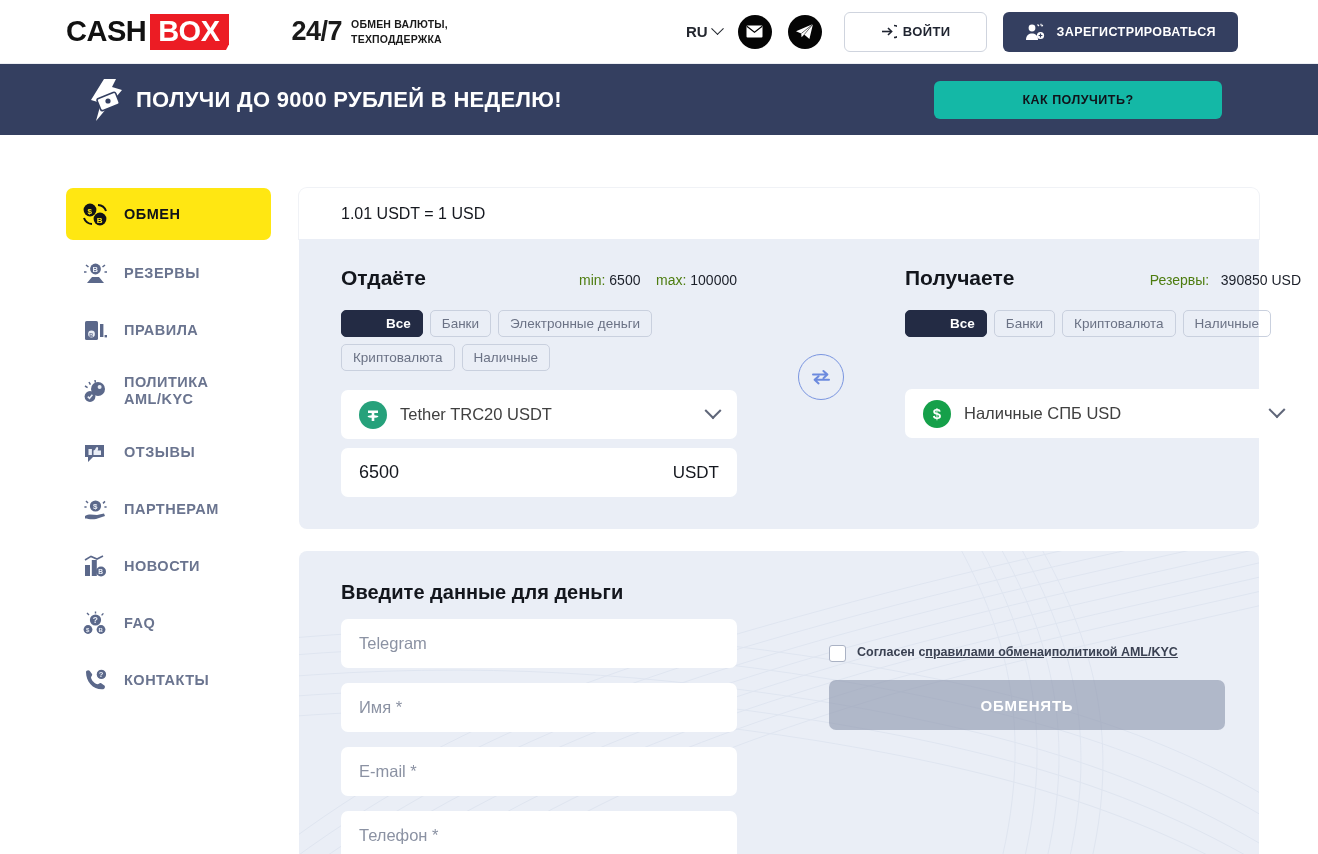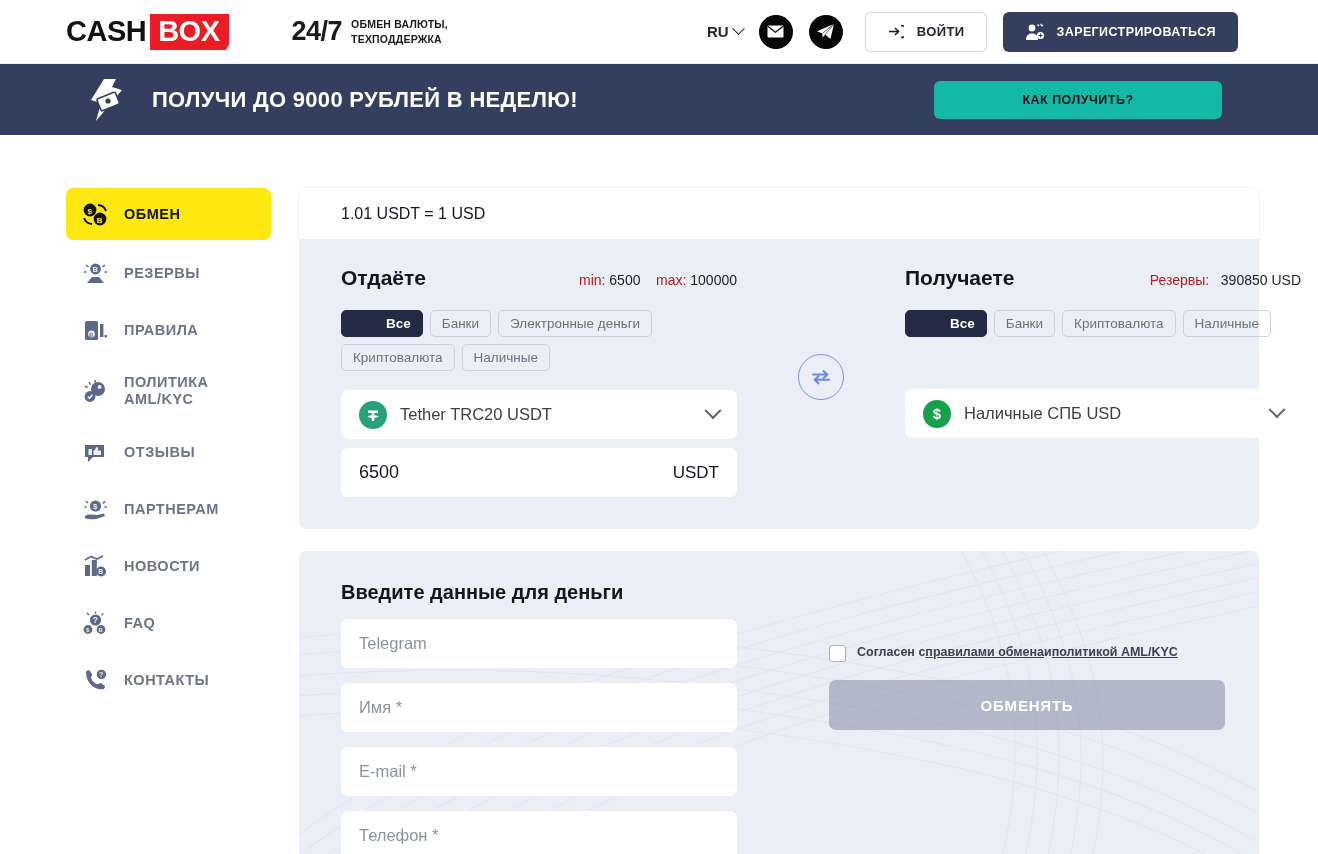--- a/index.html
+++ b/index.html
@@ -45,40 +45,40 @@
   .lang {
     display: flex; align-items: center; gap: 5px;
     font-size: 15px; font-weight: 600; color: #23272f; cursor: pointer;
   }
   .chev { width: 9px; height: 9px; border-right: 1.8px solid #23272f; border-bottom: 1.8px solid #23272f; transform: rotate(45deg) translate(-2px,-2px); }
   .social {
     width: 34px; height: 34px; border-radius: 50%; background: #050505;
     display: flex; align-items: center; justify-content: center; cursor: pointer;
   }
   .btn-login {
-    display: flex; align-items: center; gap: 13px;
-    height: 40px; padding: 0 22px; border: 1px solid #cfd4de; border-radius: 6px;
+    display: flex; align-items: center; gap: 6px;
+    height: 40px; padding: 0 36px; border: 1px solid #cfd4de; border-radius: 6px;
     background: #fff; font-size: 13px; font-weight: 700; color: #1f2430;
     letter-spacing: 0.4px; cursor: pointer; margin-left: 6px;
   }
   .btn-register {
     display: flex; align-items: center; gap: 11px;
     height: 40px; padding: 0 22px; border: none; border-radius: 6px;
     background: #343f60; font-size: 12.5px; font-weight: 700; color: #ffffff;
     letter-spacing: 0.4px; cursor: pointer;
   }
 
   
   .banner {
     height: 71px; background: #343f60;
     display: flex; align-items: center; padding: 0 96px 0 80px;
   }
   .banner .bicon { width: 56px; display:flex; align-items:center; justify-content:center; }
   .banner .btext {
-    margin-left: 16px; color: #ffffff; font-size: 22px; font-weight: 800;
+    color: #ffffff; font-size: 22px; font-weight: 800;
     letter-spacing: 0.3px; text-transform: uppercase;
   }
   .banner .bbtn {
     margin-left: auto; background: #14b8a6; border: none; border-radius: 6px;
     height: 38px; width: 288px; font-size: 12.5px; font-weight: 800;
     color: #10131a; letter-spacing: 0.5px; cursor: pointer;
   }
 
   
   .page { display: flex; padding: 53px 0 0 66px; background: #ffffff; height: 719px; }
@@ -107,21 +107,21 @@
   }
 
   .exch-card {
     background: #eaeef6; border-radius: 0 0 8px 8px;
     padding: 27px 42px 32px 42px; display: flex; position: relative;
   }
   .col { width: 396px; flex: none; }
   .col-head { display: flex; align-items: baseline; height: 30px; }
   .col-title { font-size: 21px; font-weight: 700; color: #13161d; }
   .col-meta { margin-left: auto; font-size: 14px; color: #5d6madf; }
-  .col-meta span { color: #b91c1c; }
+  .col-meta span { color: #4d7c0f; }
   .col-meta .v { color: #1b1f29; }
 
   .chips { display: flex; flex-wrap: wrap; gap: 7px; margin-top: 14px; }
   .chip {
     border: 1px solid #c9d0de; background: transparent; border-radius: 5px;
     height: 27px; padding: 0 11px; font-size: 13.5px; color: #6b7285;
     cursor: pointer; display: flex; align-items: center;
     font-family: inherit;
   }
   .chip.active { background: #232b44; border-color: #232b44; color: #ffffff; font-weight: 700; padding-left: 44px; }

